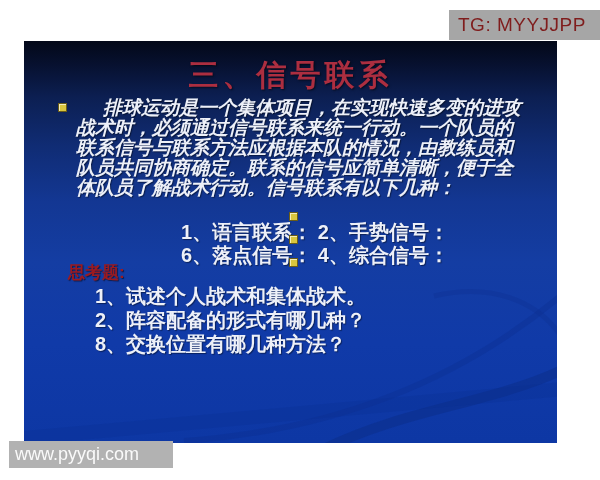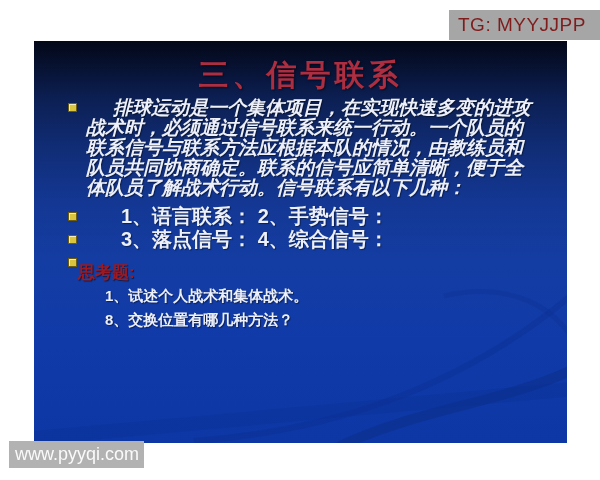--- a/index.html
+++ b/index.html
@@ -8,28 +8,28 @@
     position:relative; width:600px; height:480px; background:#ffffff; overflow:hidden;
   }
 
   
   .tg-watermark {
     position:absolute; top:10px; left:449px; width:176px; height:30px;
     background:#a6a6a6; color:#7f1d1d; font-size:19px; line-height:30px;
     padding-left:9px; letter-spacing:0.5px; z-index:5;
   }
   .url-watermark {
-    position:absolute; top:441px; left:9px; width:135px; height:27px;
+    position:absolute; top:441px; left:9px; width:164px; height:27px;
     background:#b2b2b2; color:#fafafa; font-size:18px; line-height:27px;
     padding-left:6px; z-index:5;
   }
 
   
   .slide {
-    position:absolute; left:34px; top:41px; width:533px; height:402px;
+    position:absolute; left:24px; top:41px; width:533px; height:402px;
     overflow:hidden;
     background:linear-gradient(180deg,
       #030818 0%, #071130 6%, #0c1f52 14%, #102c74 26%,
       #133793 40%, #143da3 55%, #103aa8 75%, #0d37a4 100%);
   }
   .swirl { position:absolute; left:0; top:0; width:533px; height:402px; }
 
   .slide-title {
     position:relative; margin-top:14px; text-align:center;
     font-family:"DejaVu Serif","Liberation Serif",serif;
@@ -49,35 +49,35 @@
   .para-row { display:flex; align-items:flex-start; }
   .para-row .bullet { margin-top:5px; }
   .para {
     margin-left:9px; width:452px; text-indent:27px;
     font-size:19px; line-height:20px;
     text-shadow:1px 1px 1px rgba(0,0,0,0.45);
     font-style:italic;
   }
 
   .items { margin-top:7px; }
-  .item-row { display:flex; align-items:flex-start; height:23px; }
+  .item-row { display:flex; align-items:center; height:23px;flex-direction:column; }
   .item-row .bullet { margin-top:7px; }
   .item-text {
     margin-left:44px; font-size:20px; line-height:22px; white-space:pre;
     text-shadow:1px 1px 1px rgba(0,0,0,0.45);
   }
 
   .q-heading {
     margin-top:-10px; margin-left:10px; position:relative; z-index:2;
     font-size:17px; color:#9c1a20; height:18px; line-height:18px;
     text-shadow:1px 1px 1px rgba(0,0,0,0.5);
   }
   .questions { margin-top:2px; }
   .q-line {
-    margin-left:37px; font-size:15px; line-height:24px;
+    margin-left:37px; font-size:20px; line-height:24px;
     text-shadow:1px 1px 1px rgba(0,0,0,0.45);
   }
 </style>
 </head>
 <body>
 
 <div class="page">
 
   <div class="tg-watermark">TG: MYYJJPP</div>
 
@@ -99,31 +99,32 @@
         <p class="para">排球运动是一个集体项目，在实现快速多变的进攻战术时，必须通过信号联系来统一行动。一个队员的联系信号与联系方法应根据本队的情况，由教练员和队员共同协商确定。联系的信号应简单清晰，便于全体队员了解战术行动。信号联系有以下几种：</p>
       </div>
 
       <div class="items">
         <div class="item-row">
           <span class="bullet"></span>
           <span class="item-text">1、语言联系： 2、手势信号：</span>
         </div>
         <div class="item-row">
           <span class="bullet"></span>
-          <span class="item-text">3、落点信号： 4、综合信号：</span>
+          <span class="item-text">6、落点信号： 4、综合信号：</span>
         </div>
         <div class="item-row">
           <span class="bullet"></span>
         </div>
       </div>
 
       <div class="q-heading">思考题:</div>
 
       <div class="questions">
         <div class="q-line">1、试述个人战术和集体战术。</div>
+        <div class="q-line">2、阵容配备的形式有哪几种？</div>
         <div class="q-line">8、交换位置有哪几种方法？</div>
       </div>
 
     </div>
   </div>
 
   <div class="url-watermark">www.pyyqi.com</div>
 
 </div>
 

